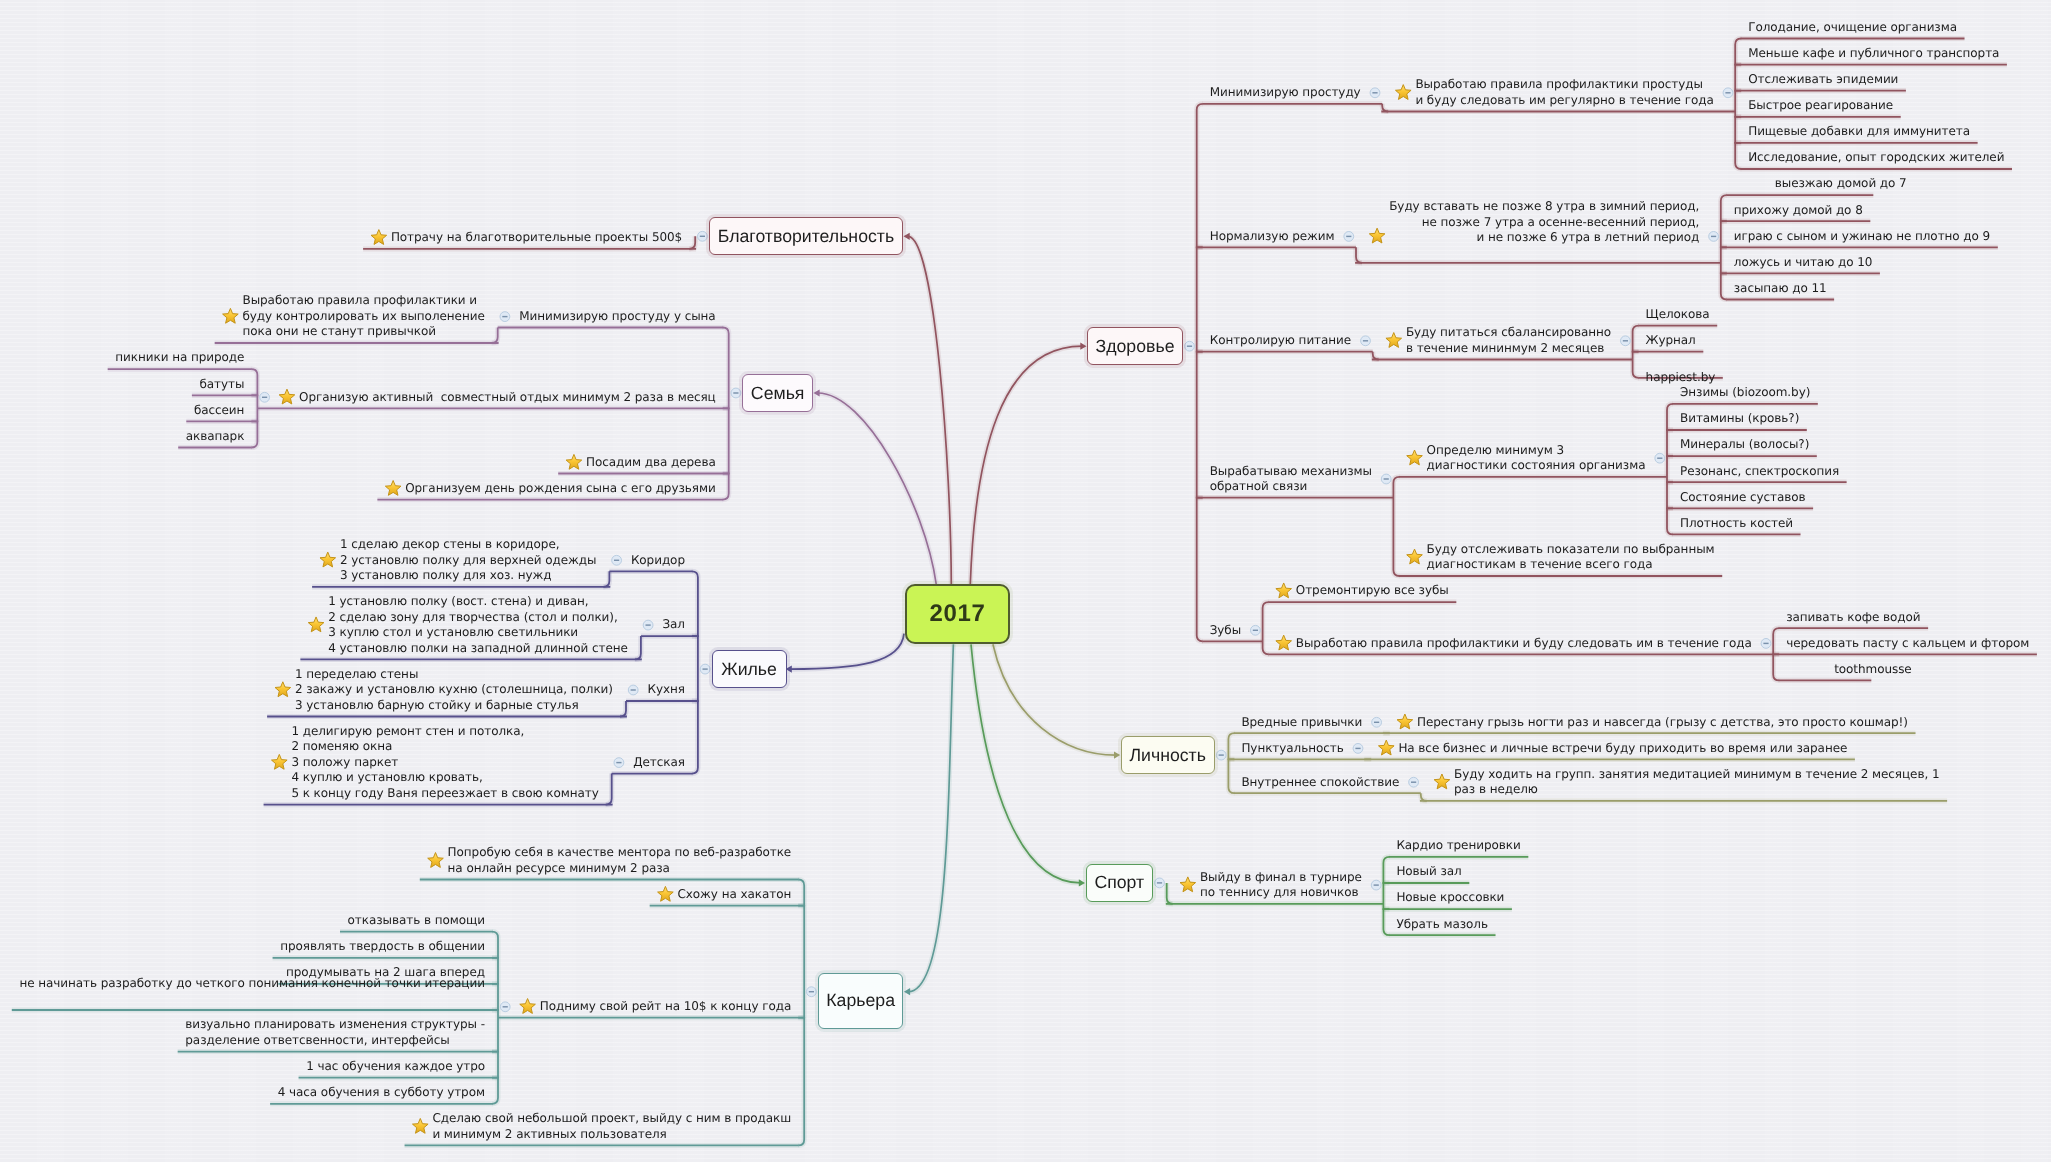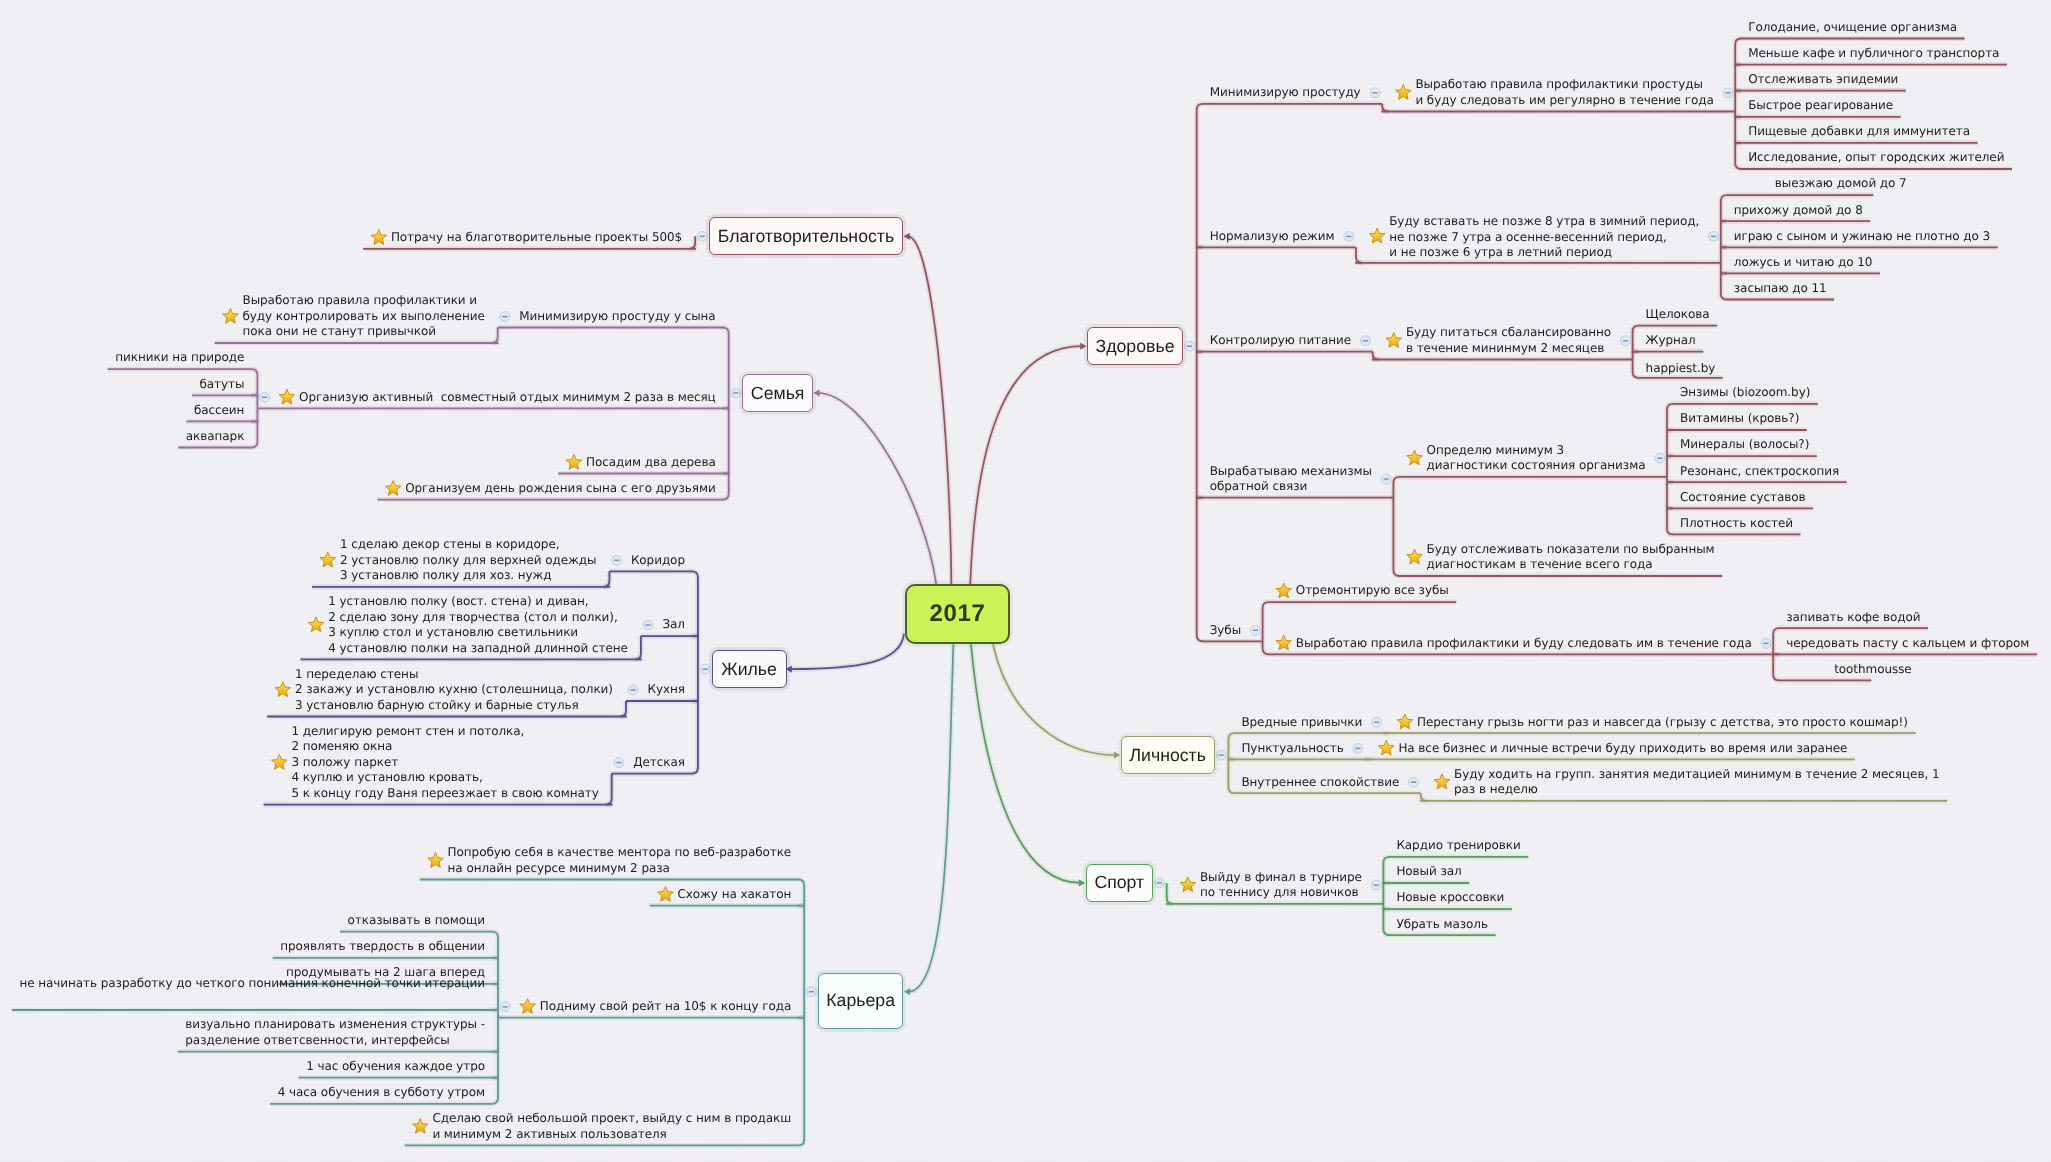--- a/index.html
+++ b/index.html
@@ -477,34 +477,34 @@
       <div class="tnode right" style="left: 1209.7px; top: 85px;">Минимизирую простуду</div>
       <div class="tnode right" style="left: 1415.4px; top: 77.3px;">Выработаю правила профилактики простуды
 и буду следовать им регулярно в течение года</div>
       <div class="tnode right" style="left: 1748.2px; top: 19.8px;">Голодание, очищение организма</div>
       <div class="tnode right" style="left: 1748.2px; top: 45.9px;">Меньше кафе и публичного транспорта</div>
       <div class="tnode right" style="left: 1748.2px; top: 72px;">Отслеживать эпидемии</div>
       <div class="tnode right" style="left: 1748.2px; top: 98.1px;">Быстрое реагирование</div>
       <div class="tnode right" style="left: 1748.2px; top: 124.2px;">Пищевые добавки для иммунитета</div>
       <div class="tnode right" style="left: 1748.2px; top: 150.3px;">Исследование, опыт городских жителей</div>
       <div class="tnode right" style="left: 1209.7px; top: 228.6px;">Нормализую режим</div>
-      <div class="tnode right" style="left: 1389.2px; top: 214px;">Буду вставать не позже 8 утра в зимний период,
+      <div class="tnode right" style="left: 1389.2px; top: 199px; text-align: right;">Буду вставать не позже 8 утра в зимний период,
 не позже 7 утра а осенне-весенний период,
 и не позже 6 утра в летний период</div>
       <div class="tnode right" style="left: 1733.8px; top: 176.4px; padding-left: 41px;">выезжаю домой до 7</div>
       <div class="tnode right" style="left: 1733.8px; top: 202.5px;">прихожу домой до 8</div>
-      <div class="tnode right" style="left: 1733.8px; top: 228.6px;">играю с сыном и ужинаю не плотно до 3</div>
+      <div class="tnode right" style="left: 1733.8px; top: 228.6px;">играю с сыном и ужинаю не плотно до 9</div>
       <div class="tnode right" style="left: 1733.8px; top: 254.7px;">ложусь и читаю до 10</div>
       <div class="tnode right" style="left: 1733.8px; top: 280.8px;">засыпаю до 11</div>
       <div class="tnode right" style="left: 1209.7px; top: 333px;">Контролирую питание</div>
       <div class="tnode right" style="left: 1405.9px; top: 325.3px;">Буду питаться сбалансированно
 в течение мининмум 2 месяцев</div>
       <div class="tnode right" style="left: 1645.6px; top: 306.9px;">Щелокова</div>
       <div class="tnode right" style="left: 1645.6px; top: 333px;">Журнал</div>
-      <div class="tnode right" style="left: 1645.6px; top: 361px;">happiest.by</div>
+      <div class="tnode right" style="left: 1645.6px; top: 370px;">happiest.by</div>
       <div class="tnode right" style="left: 1209.7px; top: 463.5px;">Вырабатываю механизмы
 обратной связи</div>
       <div class="tnode right" style="left: 1426.6px; top: 442.7px;">Определю минимум 3
 диагностики состояния организма</div>
       <div class="tnode right" style="left: 1680px; top: 385.2px;">Энзимы (biozoom.by)</div>
       <div class="tnode right" style="left: 1680px; top: 411.3px; text-align: right;">Витамины (кровь?)</div>
       <div class="tnode right" style="left: 1680px; top: 437.4px;">Минералы (волосы?)</div>
       <div class="tnode right" style="left: 1680px; top: 463.5px;">Резонанс, спектроскопия</div>
       <div class="tnode right" style="left: 1680px; top: 489.6px;">Состояние суставов</div>
       <div class="tnode right" style="left: 1680px; top: 515.7px;">Плотность костей</div>

